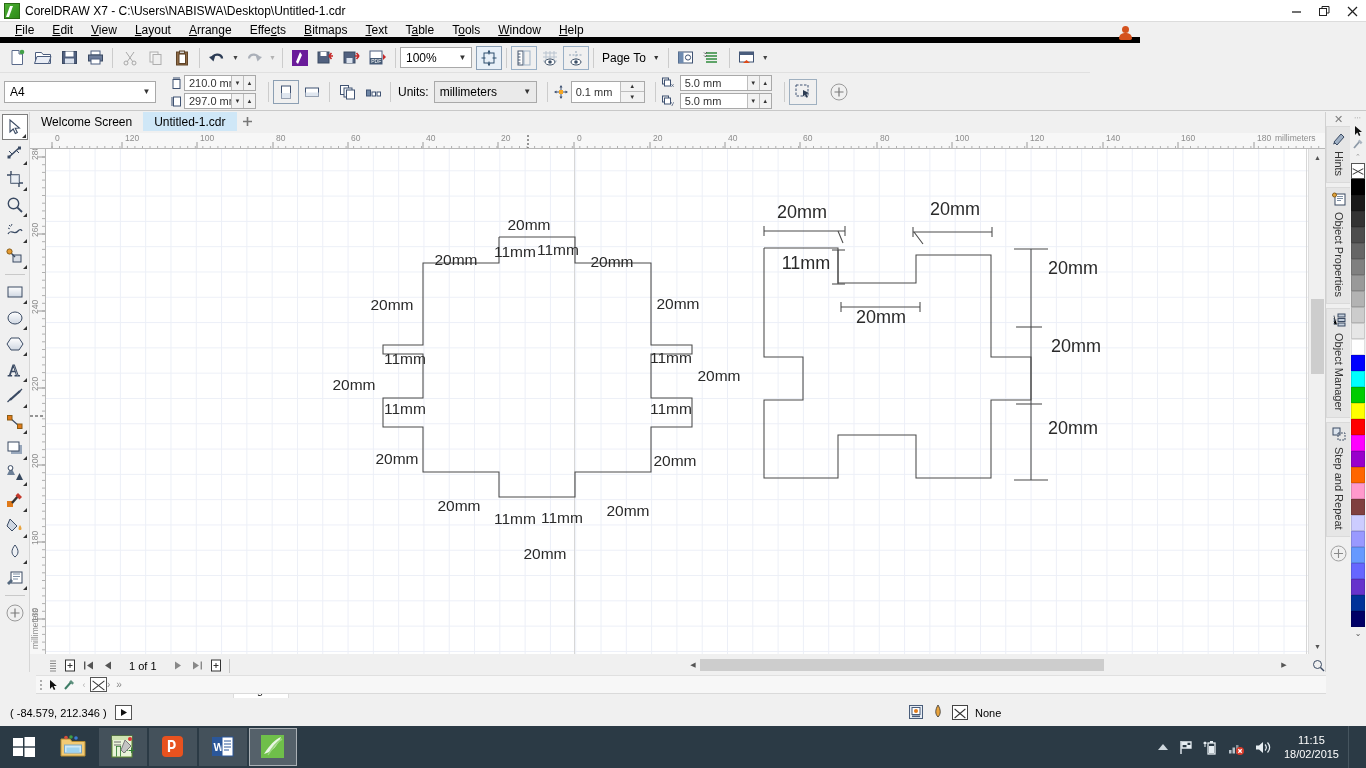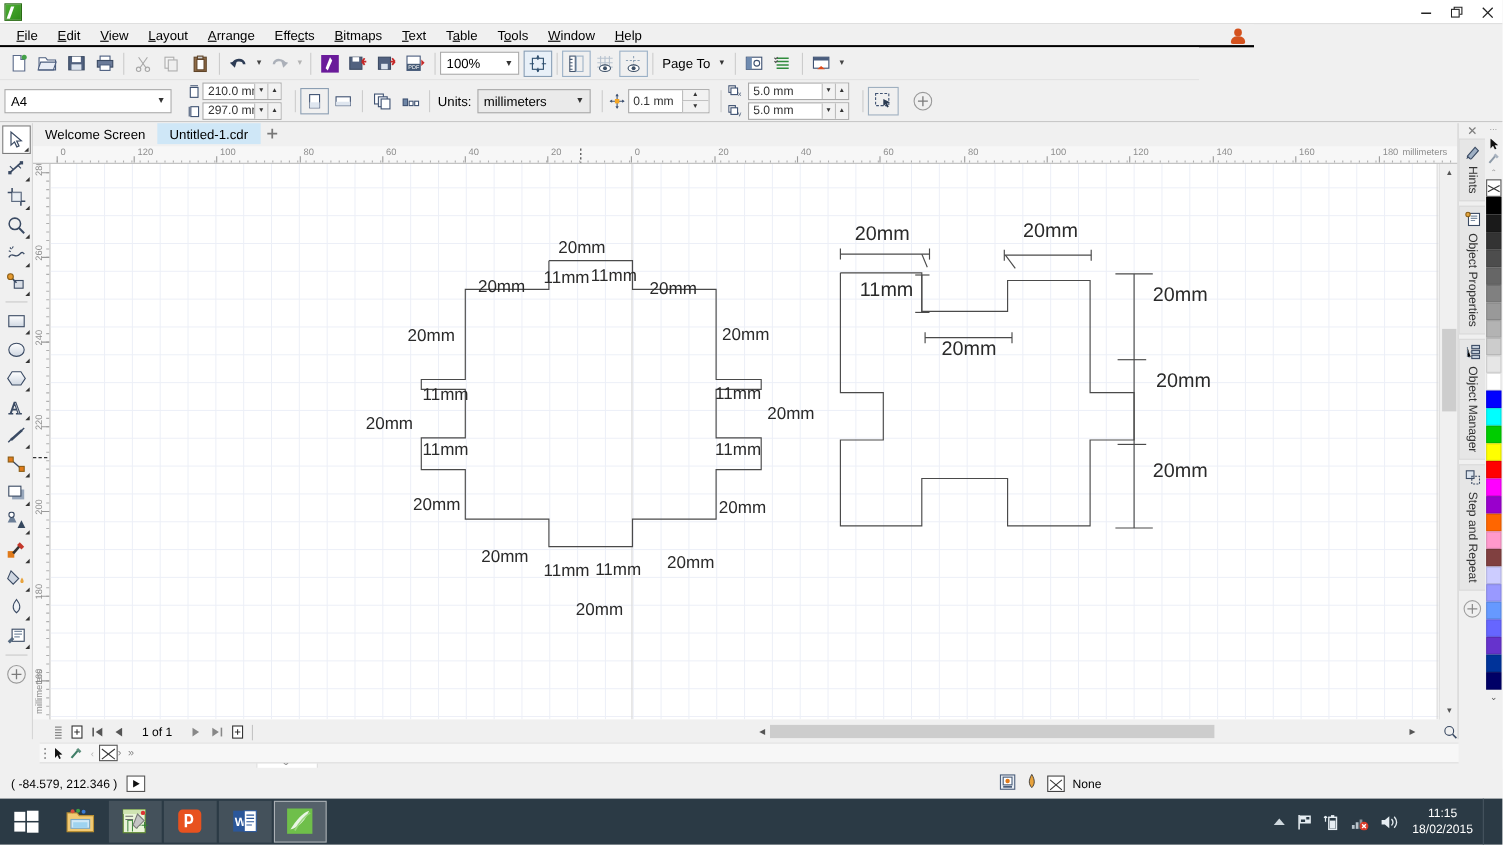--- a/index.html
+++ b/index.html
@@ -26,21 +26,21 @@
      background:#fff;transform:skewX(-20deg);}
   .title-text{ font-size:12px; color:#000; white-space:nowrap;}
   .win-btns{ position:absolute; right:0; top:0; height:22px; display:flex; }
   .win-btn{ width:28px;height:22px;display:flex;align-items:center;justify-content:center;
      font-size:12px;color:#222;}
 
   
   .menubar{
     position:absolute; left:0; top:22px; width:1140px; height:21px;
     background:#f0f0f0; display:flex; align-items:center; padding-left:6px;
-    border-bottom:2px solid #000000;
+    border-bottom:6px solid #000000;
   }
   .menu-item{ padding:2px 9px; font-size:12px; color:#000; cursor:default;}
   .menu-item u{ text-decoration:underline; }
   .menu-avatar{ position:absolute;right:6px;top:2px;width:17px;height:17px;}
   .menu-avatar .head{position:absolute;left:5px;top:2px;width:7px;height:7px;border-radius:50%;background:#d4521e;}
   .menu-avatar .body{position:absolute;left:2px;top:9px;width:13px;height:7px;border-radius:6px 6px 2px 2px;background:#d4521e;}
 
   
   .toolbar1{
     position:absolute; left:0; top:43px; width:1090px; height:30px;
@@ -217,20 +217,21 @@
   .clock{color:#fff;font-size:11px;text-align:center;line-height:14px;padding-left:4px;}
   .showdesk{width:8px;height:42px;border-left:1px solid #46555f;}
 </style>
 </head>
 <body>
 
 <div id="app">
 
   <div class="titlebar">
     <div class="title-logo"></div>
+    <span class="title-text">CorelDRAW X7 - C:\Users\NABISWA\Desktop\Untitled-1.cdr</span>
     <div class="win-btns">
       <div class="win-btn">
         <svg width="11" height="11" viewBox="0 0 11 11">
             <line x1="1" y1="6" x2="10" y2="6" stroke="#222" stroke-width="1.3"></line>
           </svg>
       </div>
       <div class="win-btn">
         <svg width="11" height="11" viewBox="0 0 11 11">
             <rect x="0.5" y="2.5" width="7" height="7" fill="none" stroke="#222"></rect>
             <polyline points="3,2.5 3,0.5 10,0.5 10,7 8,7" fill="none" stroke="#222"></polyline>

